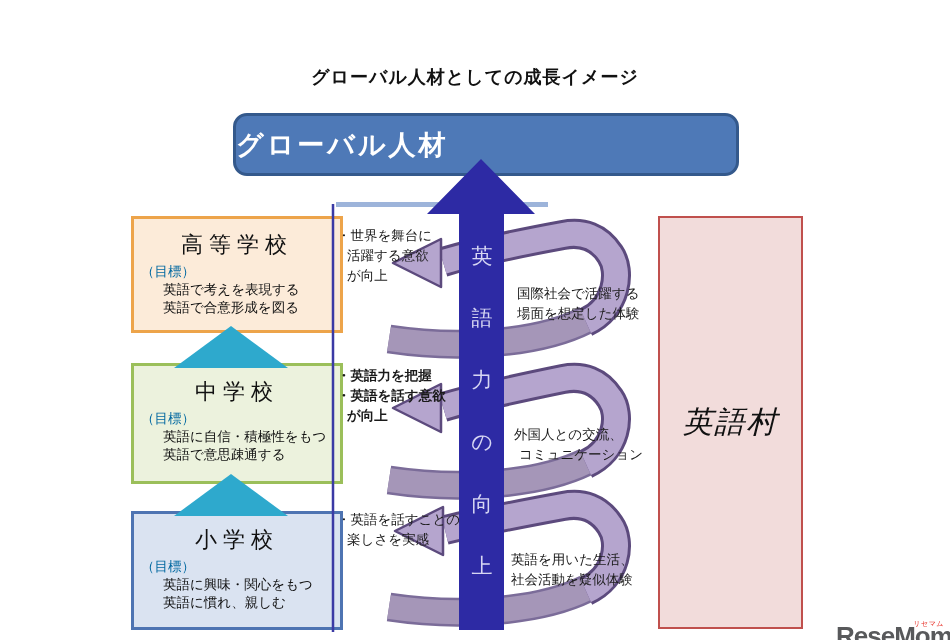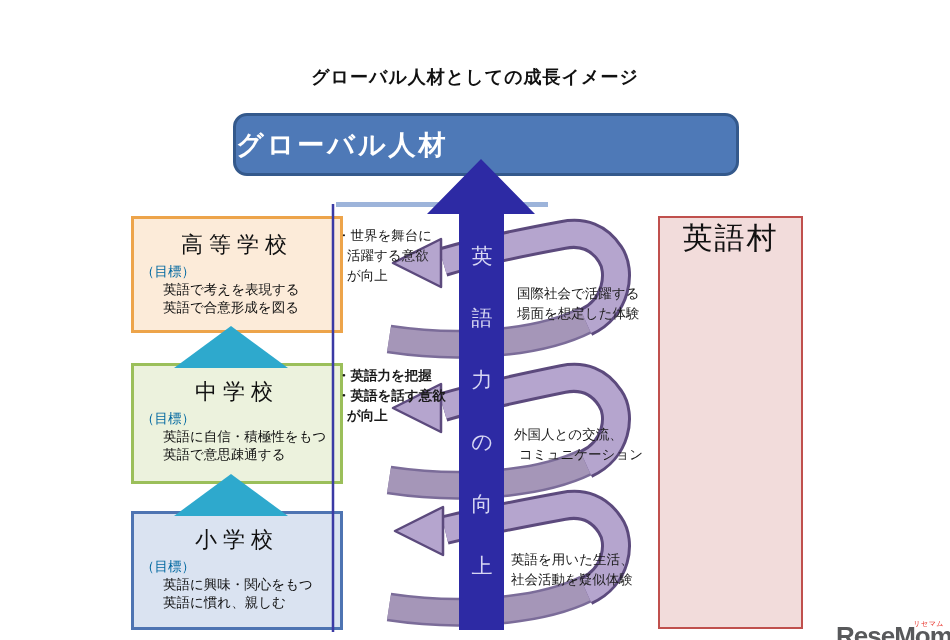--- a/index.html
+++ b/index.html
@@ -45,21 +45,21 @@
   .note-line{display:block;}
   .note-l1{left:337px;top:203px;}
   .note-l2{left:337px;top:343px;font-weight:bold;}
   .note-l3{left:337px;top:487px;}
   .note-r1{left:517px;top:261px;}
   .note-r2{left:514px;top:402px;}
   .note-r3{left:511px;top:527px;}
 
   .village{left:658px;top:193px;width:145px;height:413px;background:var(--village-fill);
            border:2.5px solid var(--village-border);box-sizing:border-box;display:flex;
-           align-items:flex-start;justify-content:center;z-index:1;}
+           align-items:center;justify-content:center;z-index:1;font-style:italic;}
   .village span{font-size:30px;letter-spacing:2px;color:#111;}
 
   .logo{left:836px;top:598px;width:112px;height:36px;z-index:3;}
   .logo-text{font-size:26px;font-weight:bold;color:var(--logo-gray);letter-spacing:-1px;}
   .logo-ruby{position:absolute;top:-2px;right:4px;font-size:7px;color:var(--logo-red);letter-spacing:0.5px;}
 </style>
 </head>
 <body>
 
 <div class="canvas">
@@ -132,20 +132,24 @@
   <div class="abs note note-l1">
     <span class="note-line">・世界を舞台に</span>
     <span class="note-line indent">活躍する意欲</span>
     <span class="note-line indent">が向上</span>
   </div>
   <div class="abs note note-l2">
     <span class="note-line">・英語力を把握</span>
     <span class="note-line">・英語を話す意欲</span>
     <span class="note-line indent">が向上</span>
   </div>
+  <div class="abs note note-l3">
+    <span class="note-line">・英語を話すことの</span>
+    <span class="note-line indent">楽しさを実感</span>
+  </div>
 
   <div class="abs note note-r1">
     <span class="note-line">国際社会で活躍する</span>
     <span class="note-line">場面を想定した体験</span>
   </div>
   <div class="abs note note-r2">
     <span class="note-line">外国人との交流、</span>
     <span class="note-line indent-sm">コミュニケーション</span>
   </div>
   <div class="abs note note-r3">

